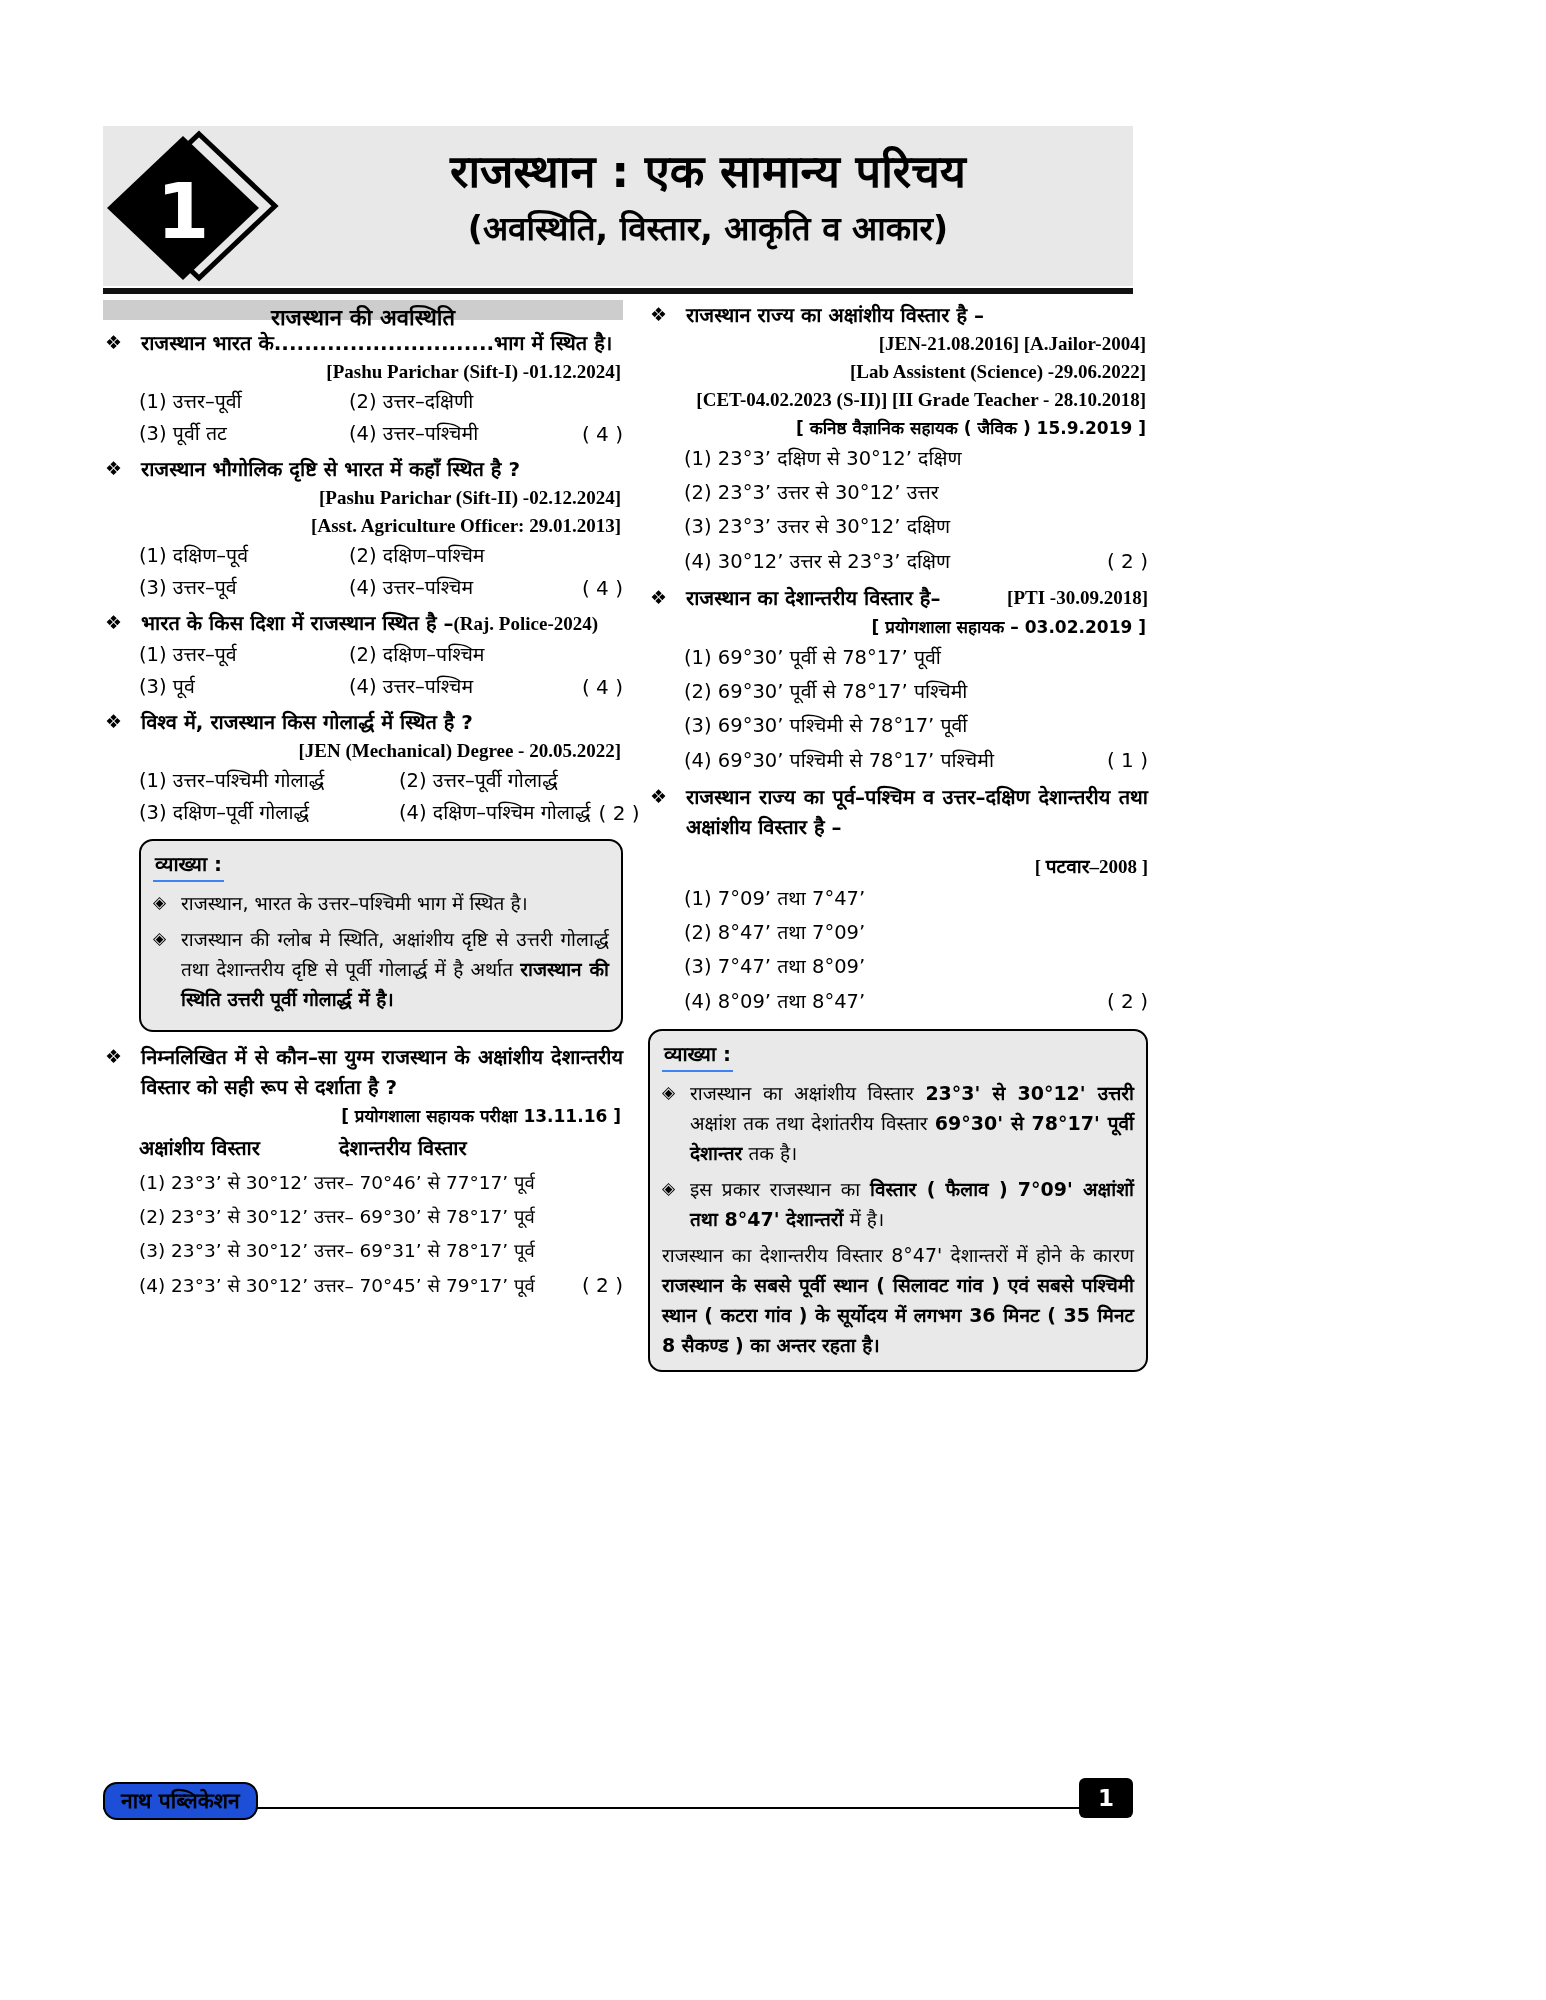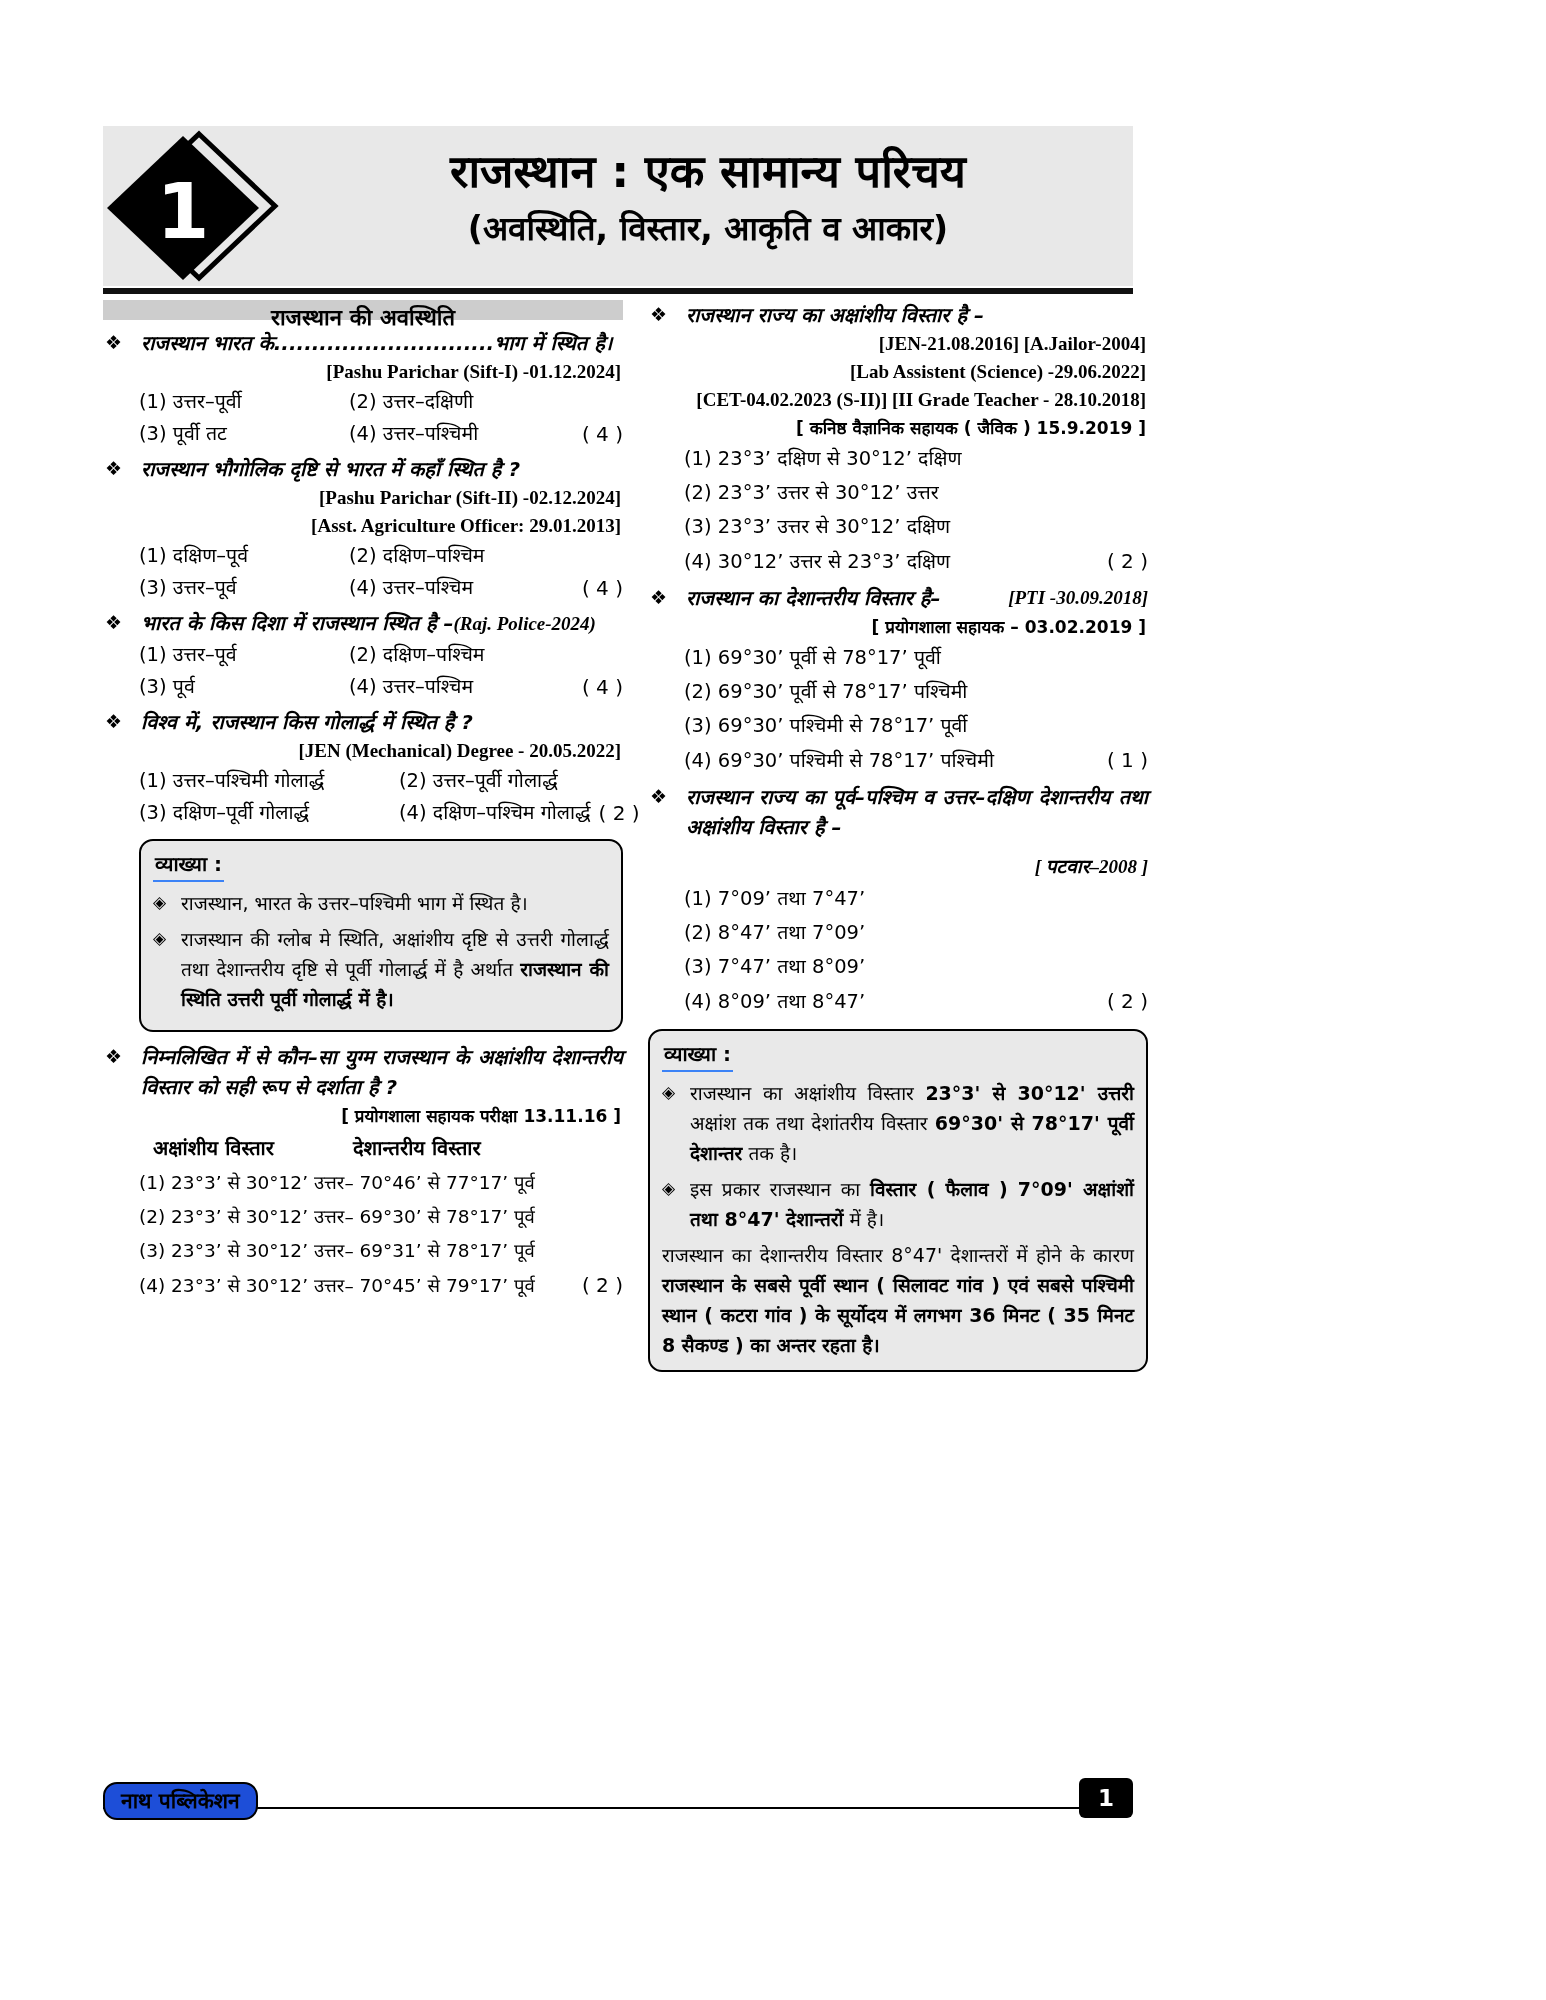--- a/index.html
+++ b/index.html
@@ -85,21 +85,20 @@
     line-height:30px;
     text-align:left;
     padding-left:2px;
   }
   .q-text{
     flex:1 1 auto;
     font-family:"DejaVu Sans","Liberation Sans",sans-serif;
     font-weight:bold;
     font-size:20px;
     line-height:30px;
-    font-style:italic;
   }
   .q-text.justify{ text-align:justify; }
   .src{
     text-align:right;
     font-family:"Liberation Serif","DejaVu Serif",serif;
     font-weight:bold;
     font-size:19px;
     line-height:28px;
     padding-right:2px;
   }
@@ -188,21 +187,21 @@
     font-family:"DejaVu Sans","Liberation Sans",sans-serif;
     font-size:19px;
     line-height:30px;
     text-align:justify;
     margin-top:2px;
   }
 
   
   .pair-head{
     display:flex;
-    margin-left:50px;
+    margin-left:36px;
     font-family:"DejaVu Sans","Liberation Sans",sans-serif;
     font-weight:bold;
     font-size:20px;
     line-height:36px;
   }
   .pair-head .c1{ flex:0 0 200px; }
 
   
   .footer-rule{
     position:absolute;left:103px;top:1807px;width:1030px;

